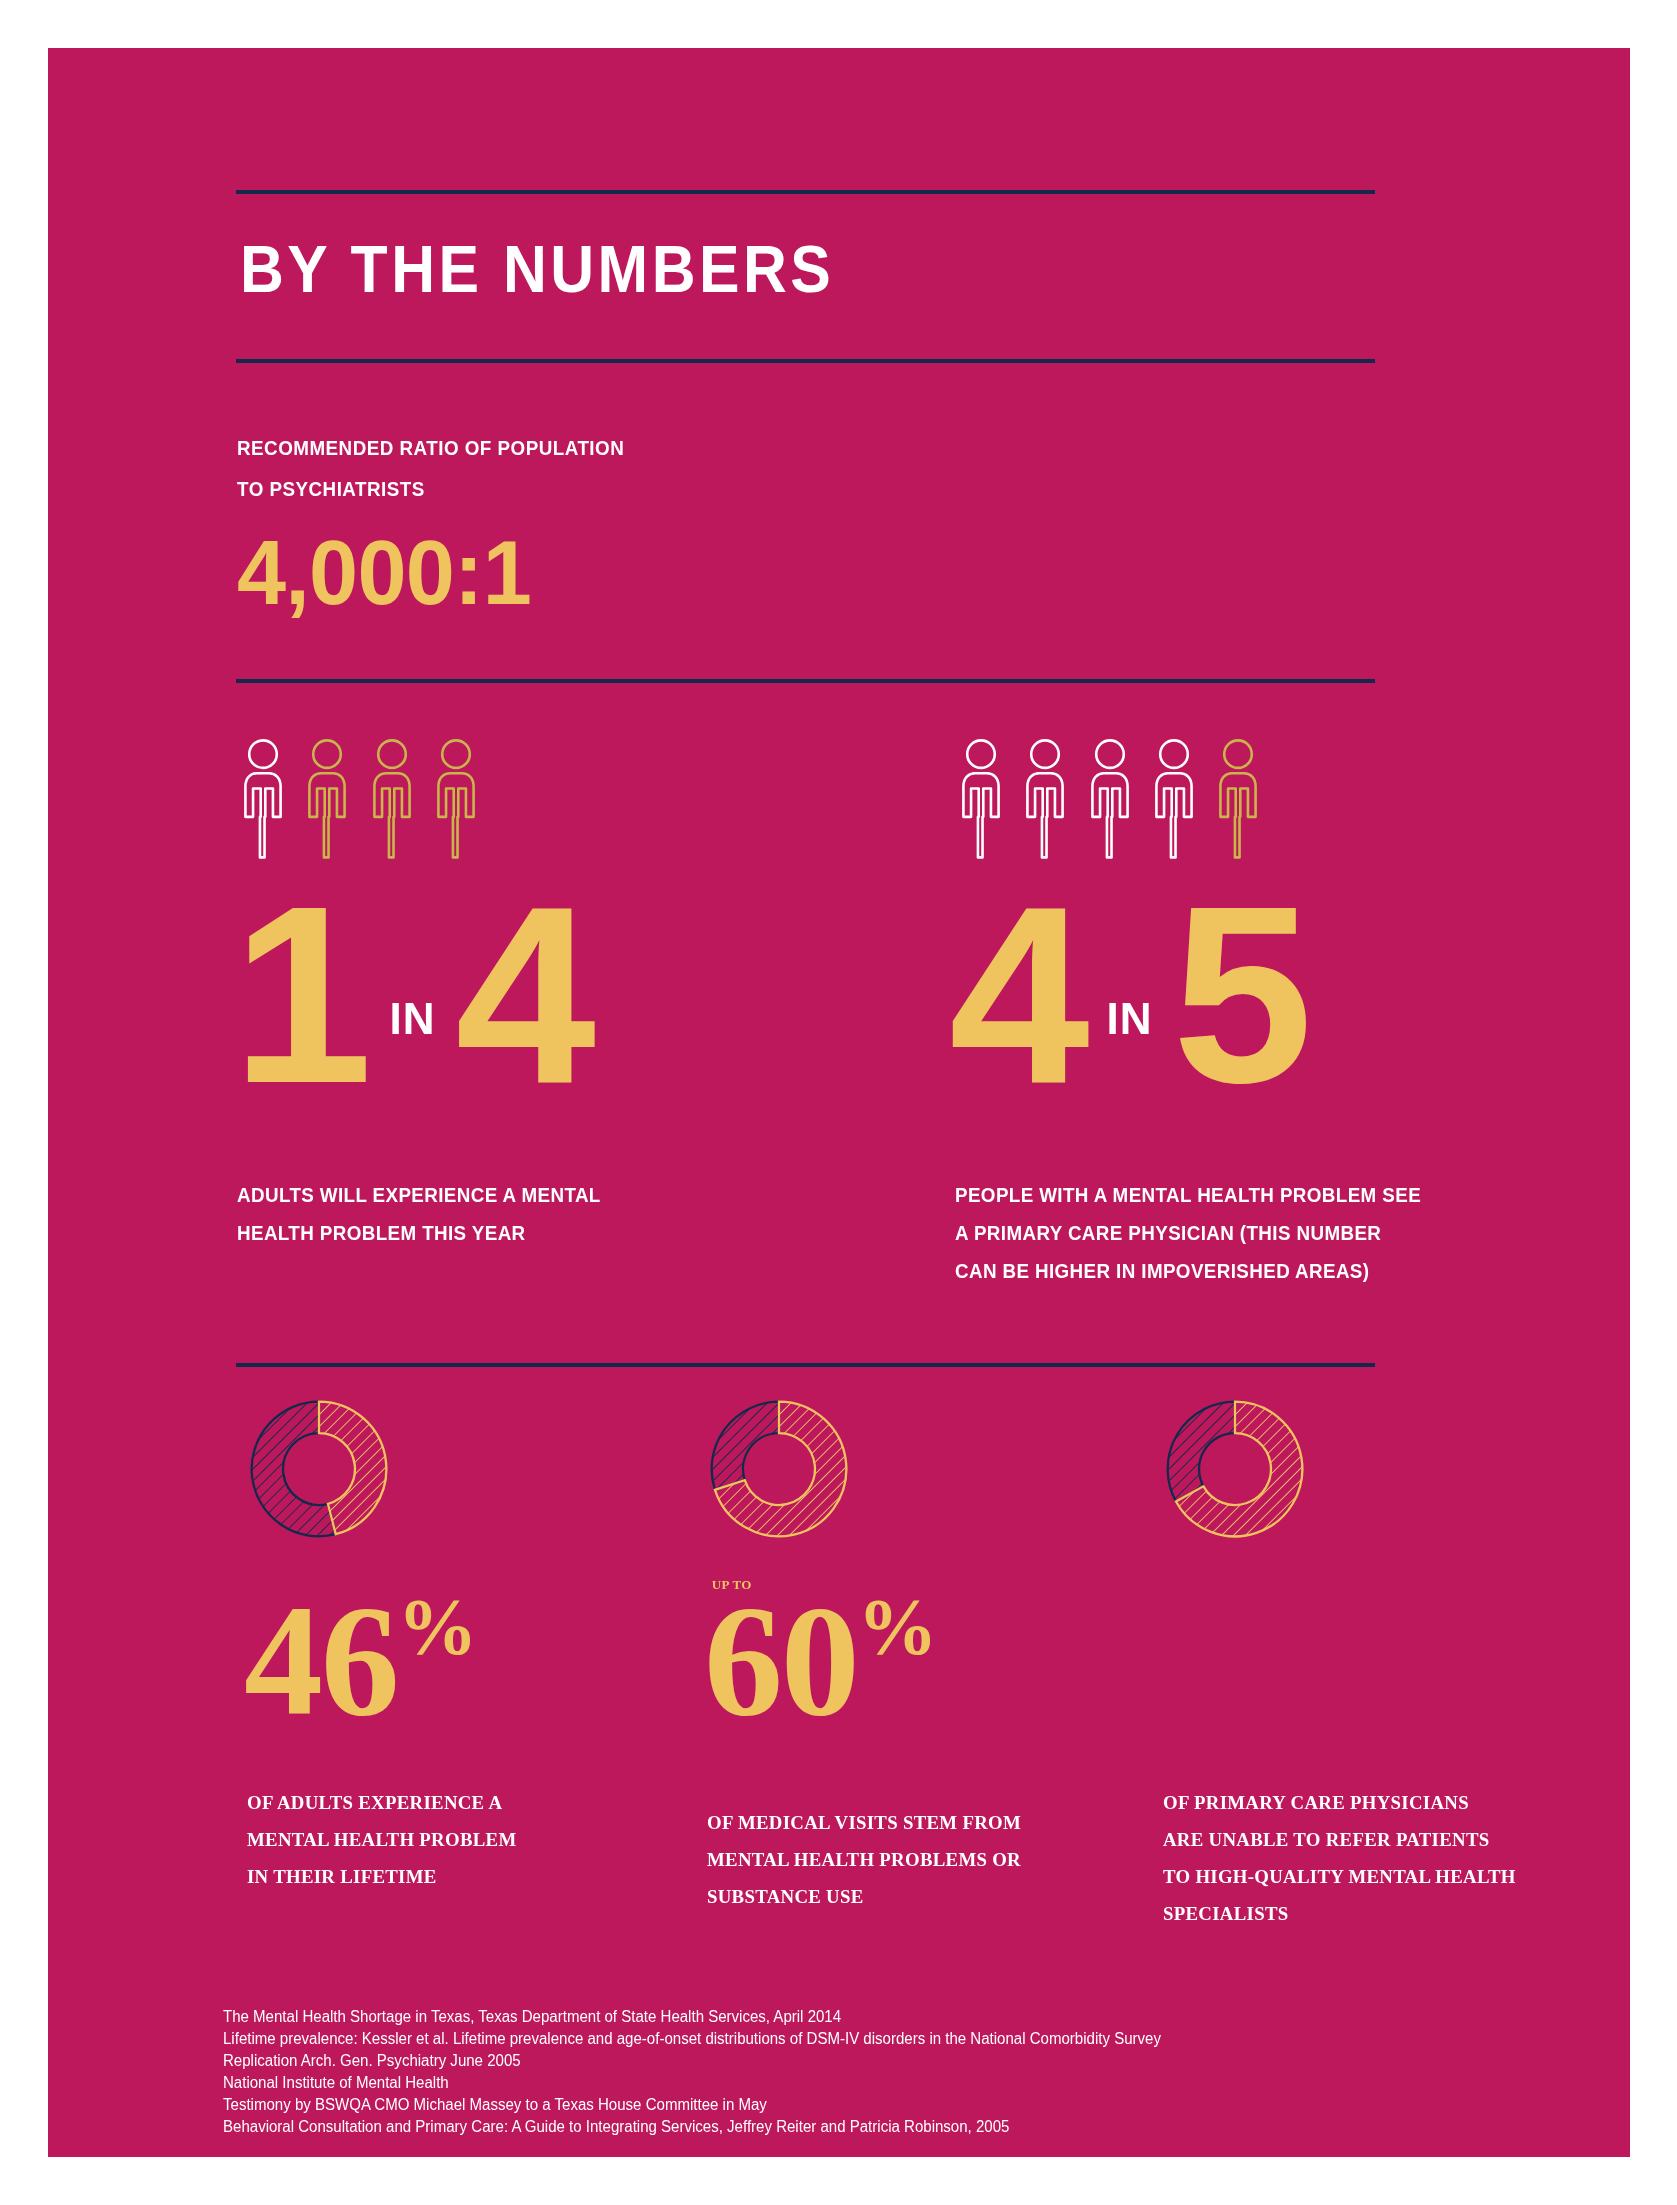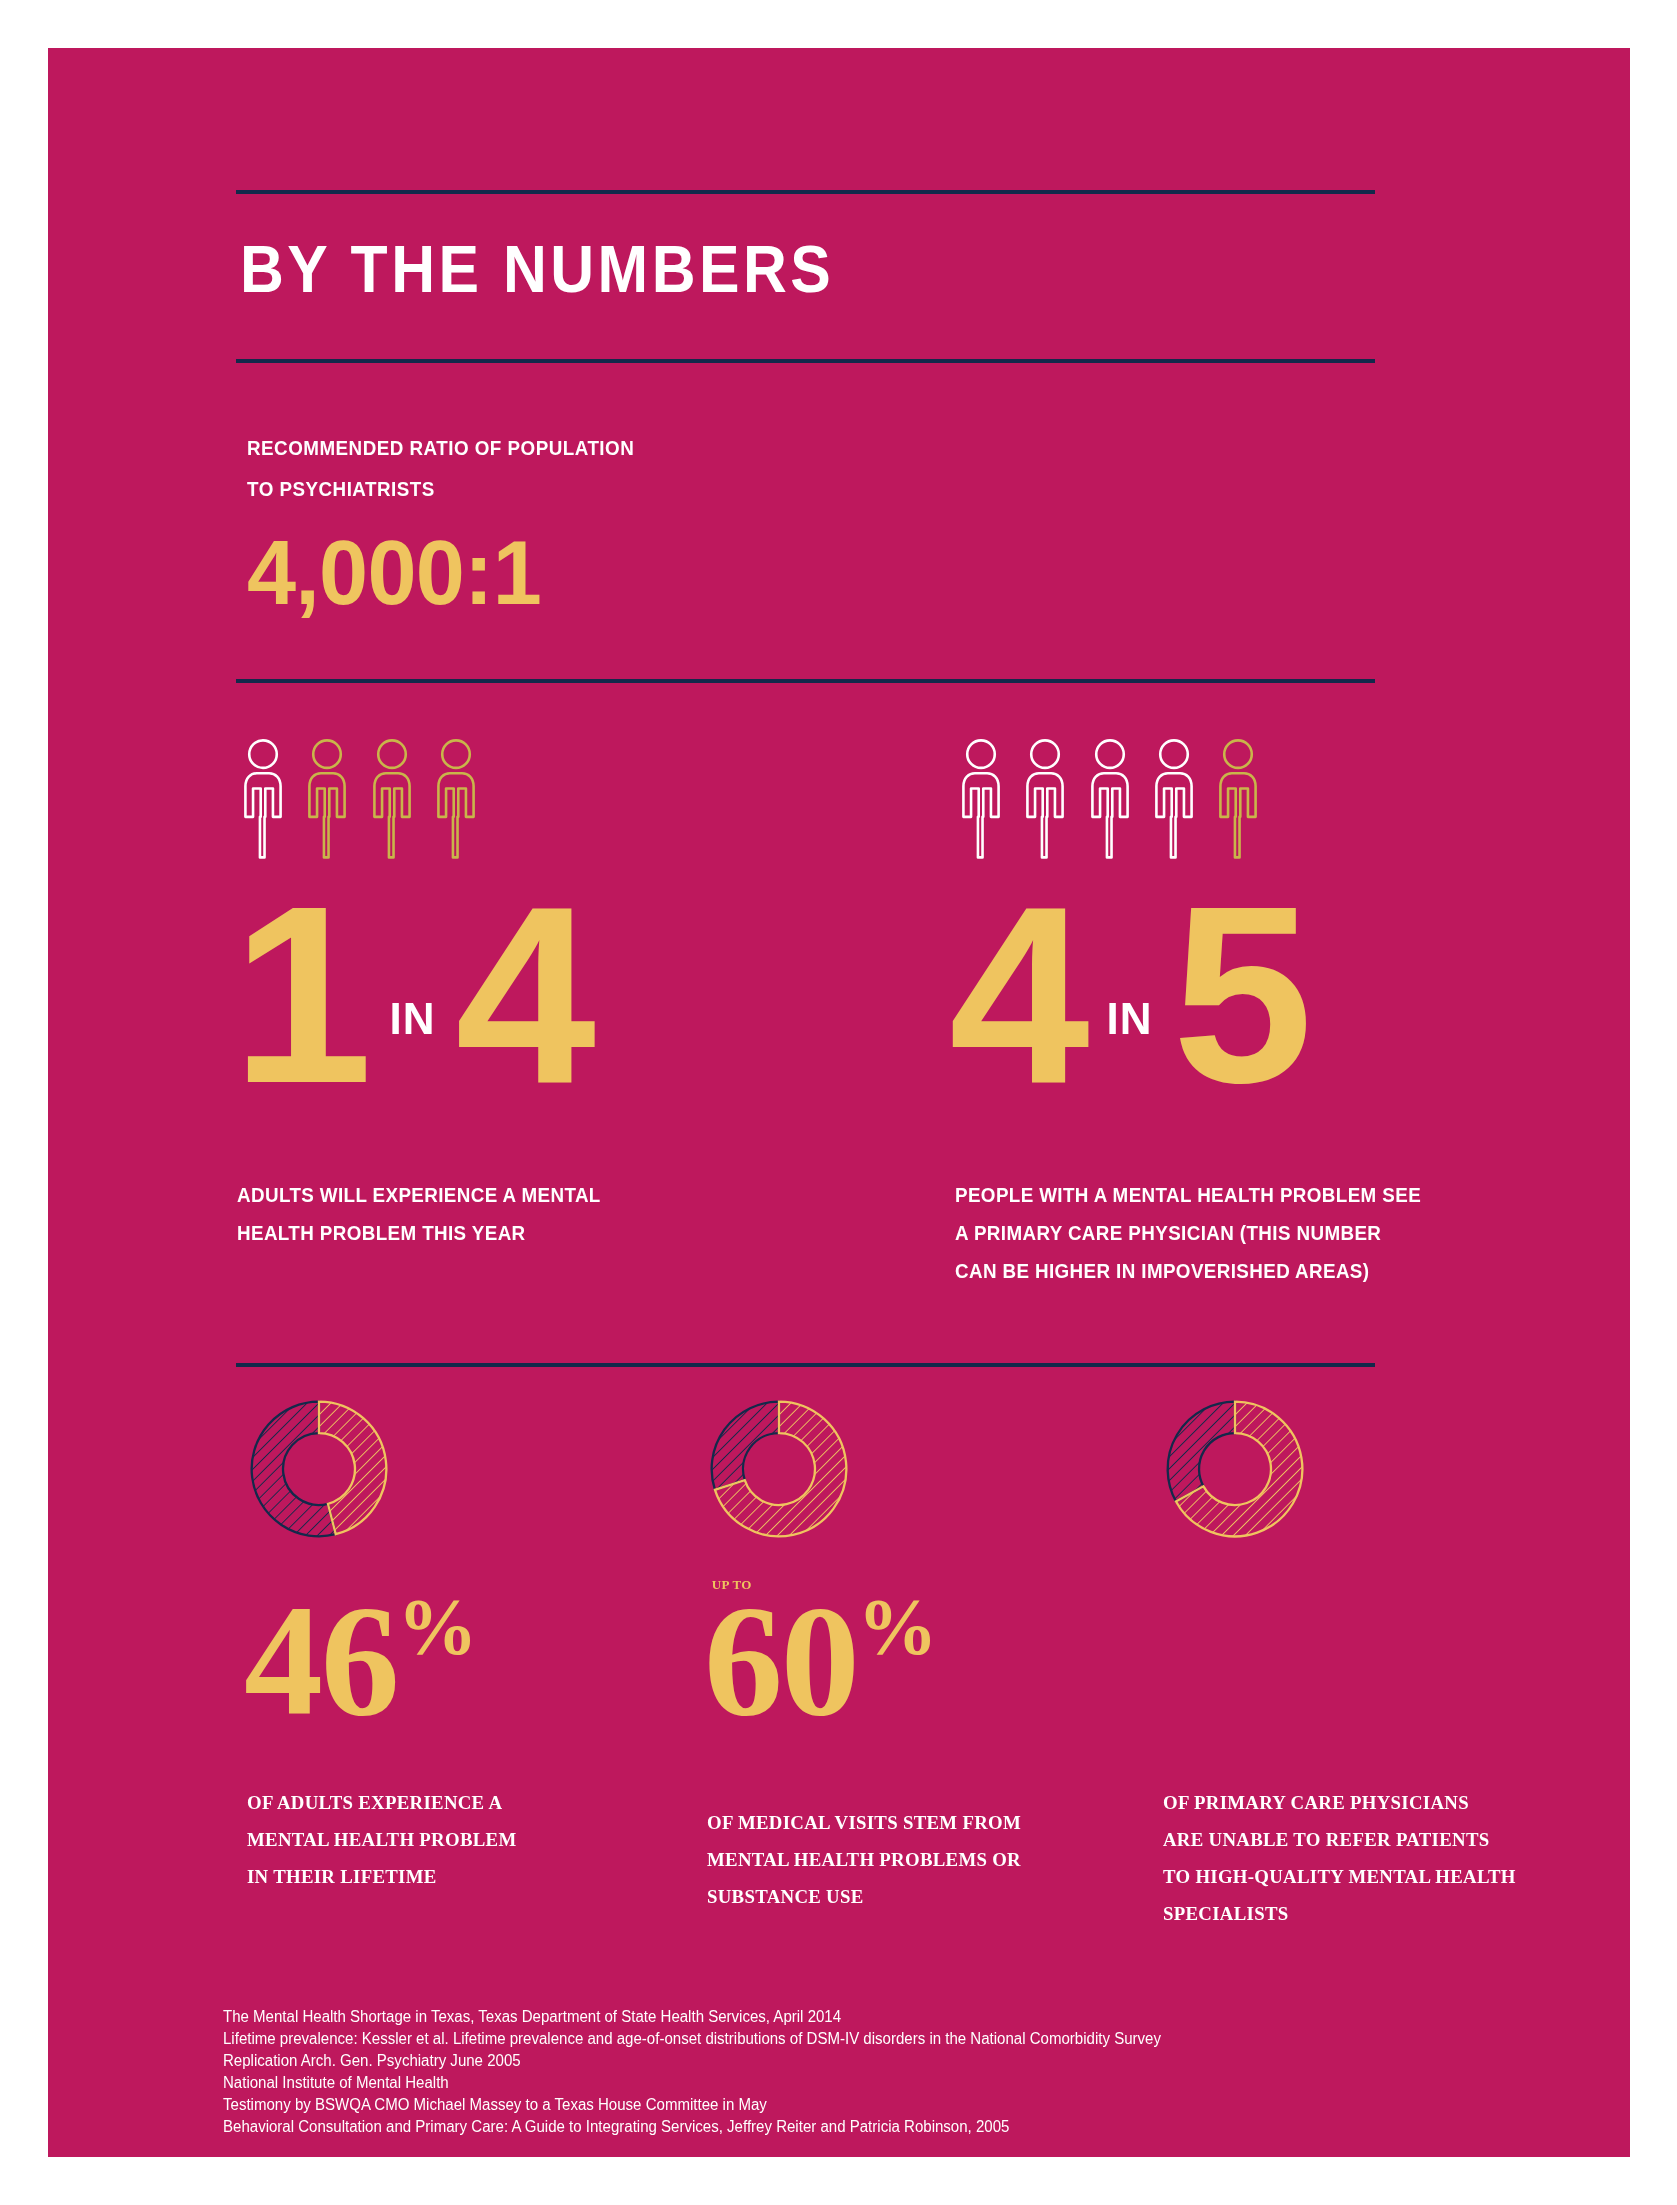--- a/index.html
+++ b/index.html
@@ -46,21 +46,21 @@
     color: #ffffff;
     letter-spacing: 3.8px;
     font-stretch: condensed;
     transform: scaleX(0.92);
     transform-origin: left top;
     white-space: nowrap;
   }
 
   
   .ratio-block { position: absolute; }
-  #ratio-left  { left: 189px;  top: 380px; width: 568px; margin-left: 10px; }
+  #ratio-left  { left: 189px;  top: 380px; width: 568px; }
   #ratio-right { left: 907px; top: 380px; width: 598px; }
 
   .ratio-caption {
     font-size: 19.6px;
     line-height: 41px;
     color: #ffffff;
     font-weight: bold;
     letter-spacing: 0.5px;
     transform: scaleX(0.96);
     transform-origin: left top;

